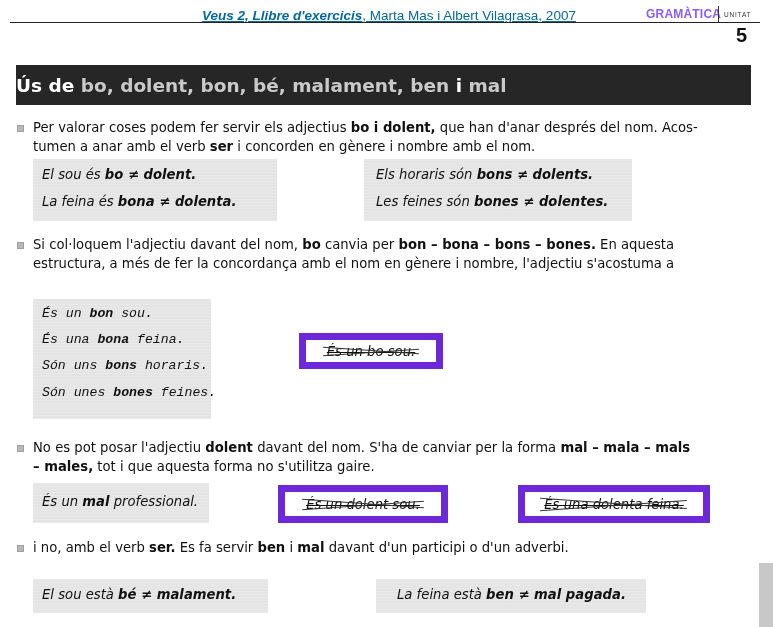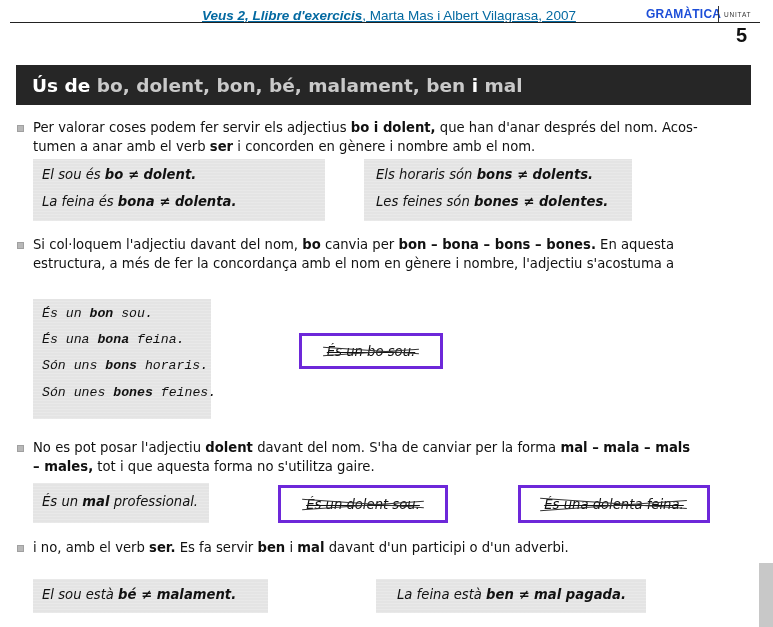--- a/index.html
+++ b/index.html
@@ -10,35 +10,35 @@
   .abs { position: absolute; }
   
   .hdr-cite {
     left: 202px; top: 8px; font-family: "Liberation Sans", sans-serif;
     font-size: 13.5px; color: #0369a1; text-decoration: underline; white-space: nowrap;
   }
   .hdr-cite b { font-style: italic; }
   .hdr-rule { left: 10px; top: 22px; width: 750px; height: 1px; background: #222; }
   .hdr-gram {
     left: 646px; top: 7px; font-family: "Liberation Sans", sans-serif;
-    font-size: 12px; font-weight: bold; letter-spacing: 0.2px; color: #1d4ed8;
+    font-size: 12px; font-weight: bold; letter-spacing: 0.2px; color: #8b5cf6;
   }
   .hdr-sep { left: 718px; top: 6px; width: 1px; height: 16px; background: #333; }
   .hdr-unitat {
     left: 724px; top: 11px; font-family: "Liberation Sans", sans-serif;
     font-size: 6.5px; letter-spacing: 0.8px; color: #333;
   }
   .hdr-num {
     left: 736px; top: 24px; font-family: "Liberation Sans", sans-serif;
     font-size: 20px; font-weight: bold; color: #111;
   }
   
   .title-band {
     left: 16px; top: 65px; width: 735px; height: 40px; background: #262626;
-    box-sizing: border-box; padding-left: 16px; display: flex; align-items: center;
+    box-sizing: border-box; display: flex; align-items: center;
     font-size: 18.5px; font-weight: bold; white-space: nowrap;
   }
   .t-white { color: #ffffff; }
   .t-gray { color: #c9c9c9; }
   
   .bullet {
     width: 7px; height: 7px; background: #b8b8b8; border: 1px solid #a0a0a0;
     box-sizing: border-box;
   }
   .para {
@@ -48,21 +48,21 @@
   
   .ex {
     background: #e4e4e4; box-sizing: border-box;
     background-image: repeating-linear-gradient(0deg, rgba(255,255,255,0.18) 0 1px, transparent 1px 3px);
   }
   .ex-line {
     position: absolute; font-size: 13.2px; font-style: italic; white-space: nowrap; color: #111;
   }
   .ex-line b { font-weight: bold; }
   .wrong {
-    border: 3px solid #6d28d9; background: #fff; box-sizing: border-box;
+    border: 7px solid #6d28d9; background: #fff; box-sizing: border-box;
     display: flex; align-items: center; justify-content: center;
   }
   .wrong-text {
     position: relative; font-size: 13.2px; font-style: italic; white-space: nowrap;
     text-decoration: line-through; text-decoration-thickness: 1px; color: #111;
   }
   .wrong-text::after {
     content: ""; position: absolute; left: -4px; right: -4px; top: 55%;
     height: 1px; background: #333; transform: rotate(-4deg);
   }
@@ -84,21 +84,21 @@
 
 <div class="abs title-band">
   <span class="t-white">Ús de</span>&nbsp;<span class="t-gray">bo, dolent, bon, bé, malament, ben</span>&nbsp;<span class="t-white">i</span>&nbsp;<span class="t-gray">mal</span>
 </div>
 
 <div class="abs bullet" style="left:17px; top:125px;"></div>
 <div class="abs para" style="left:33px; top:118px;">
     <div><span>Per valorar coses podem fer servir els adjectius </span><b>bo i dolent,</b><span> que han d'anar després del nom. Acos-</span></div>
     <div><span>tumen a anar amb el verb </span><b>ser</b><span> i concorden en gènere i nombre amb el nom.</span></div>
   </div>
-<div class="abs ex" style="left:33px; top:159px; width:292px; height:62px;padding-left:36px;">
+<div class="abs ex" style="left:33px; top:159px; width:244px; height:62px;padding-left:36px;">
   <div class="ex-line" style="left:9px; top:8px;"><span>El sou és </span><b>bo ≠ dolent.</b></div>
   <div class="ex-line" style="left:9px; top:35px;"><span>La feina és </span><b>bona ≠ dolenta.</b></div>
 </div>
 <div class="abs ex" style="left:364px; top:159px; width:268px; height:62px;">
   <div class="ex-line" style="left:12px; top:8px;"><span>Els horaris són </span><b>bons ≠ dolents.</b></div>
   <div class="ex-line" style="left:12px; top:35px;"><span>Les feines són </span><b>bones ≠ dolentes.</b></div>
 </div>
 
 <div class="abs bullet" style="left:17px; top:242px;"></div>
 <div class="abs para" style="left:33px; top:235px;">

